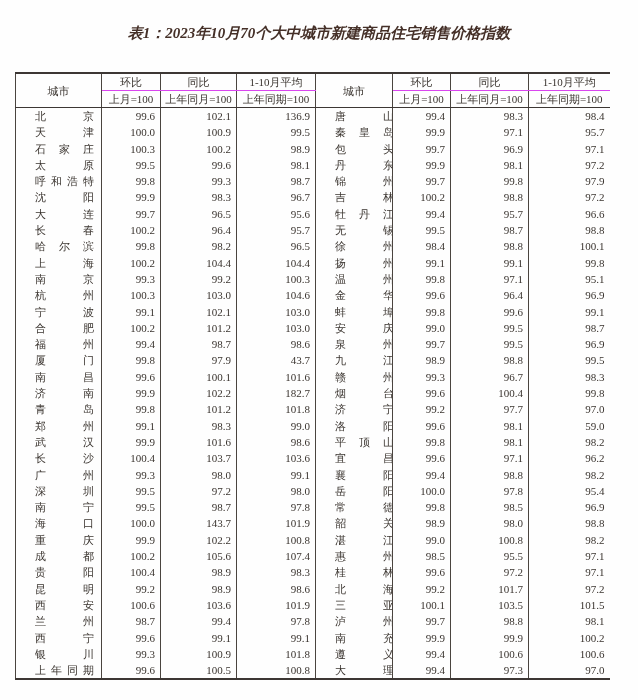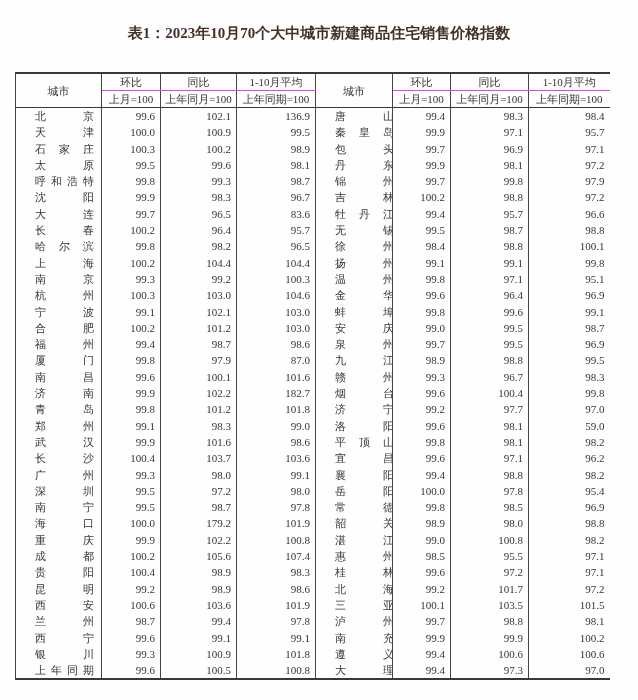--- a/index.html
+++ b/index.html
@@ -8,20 +8,21 @@
     font-family:"Liberation Serif","DejaVu Serif",serif;
     color:#38322e;
   }
   .page-title{
     margin-top:24px;
     text-align:center;
     font-size:15px;
     font-weight:bold;
     color:#453028;
     line-height:18px;
+    font-style:italic;
   }
   table.price-index{
     border-collapse:collapse;
     table-layout:fixed;
     width:594px;
     margin:30px 0 8px 15px;
     font-size:11px;
     color:#3a342f;
   }
   table.price-index{
@@ -145,21 +146,21 @@
         <td class="num">96.7</td>
         <td class="city"><span class="cityname">吉林</span></td>
         <td class="num">100.2</td>
         <td class="num">98.8</td>
         <td class="num">97.2</td>
       </tr>
       <tr>
         <td class="city"><span class="cityname">大连</span></td>
         <td class="num">99.7</td>
         <td class="num">96.5</td>
-        <td class="num">83.6</td>
+        <td class="num">95.6</td>
         <td class="city"><span class="cityname">牡丹江</span></td>
         <td class="num">99.4</td>
         <td class="num">95.7</td>
         <td class="num">96.6</td>
       </tr>
       <tr>
         <td class="city"><span class="cityname">长春</span></td>
         <td class="num">100.2</td>
         <td class="num">96.4</td>
         <td class="num">95.7</td>
@@ -235,21 +236,21 @@
         <td class="num">98.6</td>
         <td class="city"><span class="cityname">泉州</span></td>
         <td class="num">99.7</td>
         <td class="num">99.5</td>
         <td class="num">96.9</td>
       </tr>
       <tr>
         <td class="city"><span class="cityname">厦门</span></td>
         <td class="num">99.8</td>
         <td class="num">97.9</td>
-        <td class="num">87.0</td>
+        <td class="num">43.7</td>
         <td class="city"><span class="cityname">九江</span></td>
         <td class="num">98.9</td>
         <td class="num">98.8</td>
         <td class="num">99.5</td>
       </tr>
       <tr>
         <td class="city"><span class="cityname">南昌</span></td>
         <td class="num">99.6</td>
         <td class="num">100.1</td>
         <td class="num">101.6</td>
@@ -334,21 +335,21 @@
         <td class="num">98.7</td>
         <td class="num">97.8</td>
         <td class="city"><span class="cityname">常德</span></td>
         <td class="num">99.8</td>
         <td class="num">98.5</td>
         <td class="num">96.9</td>
       </tr>
       <tr>
         <td class="city"><span class="cityname">海口</span></td>
         <td class="num">100.0</td>
-        <td class="num">179.2</td>
+        <td class="num">143.7</td>
         <td class="num">101.9</td>
         <td class="city"><span class="cityname">韶关</span></td>
         <td class="num">98.9</td>
         <td class="num">98.0</td>
         <td class="num">98.8</td>
       </tr>
       <tr>
         <td class="city"><span class="cityname">重庆</span></td>
         <td class="num">99.9</td>
         <td class="num">102.2</td>

